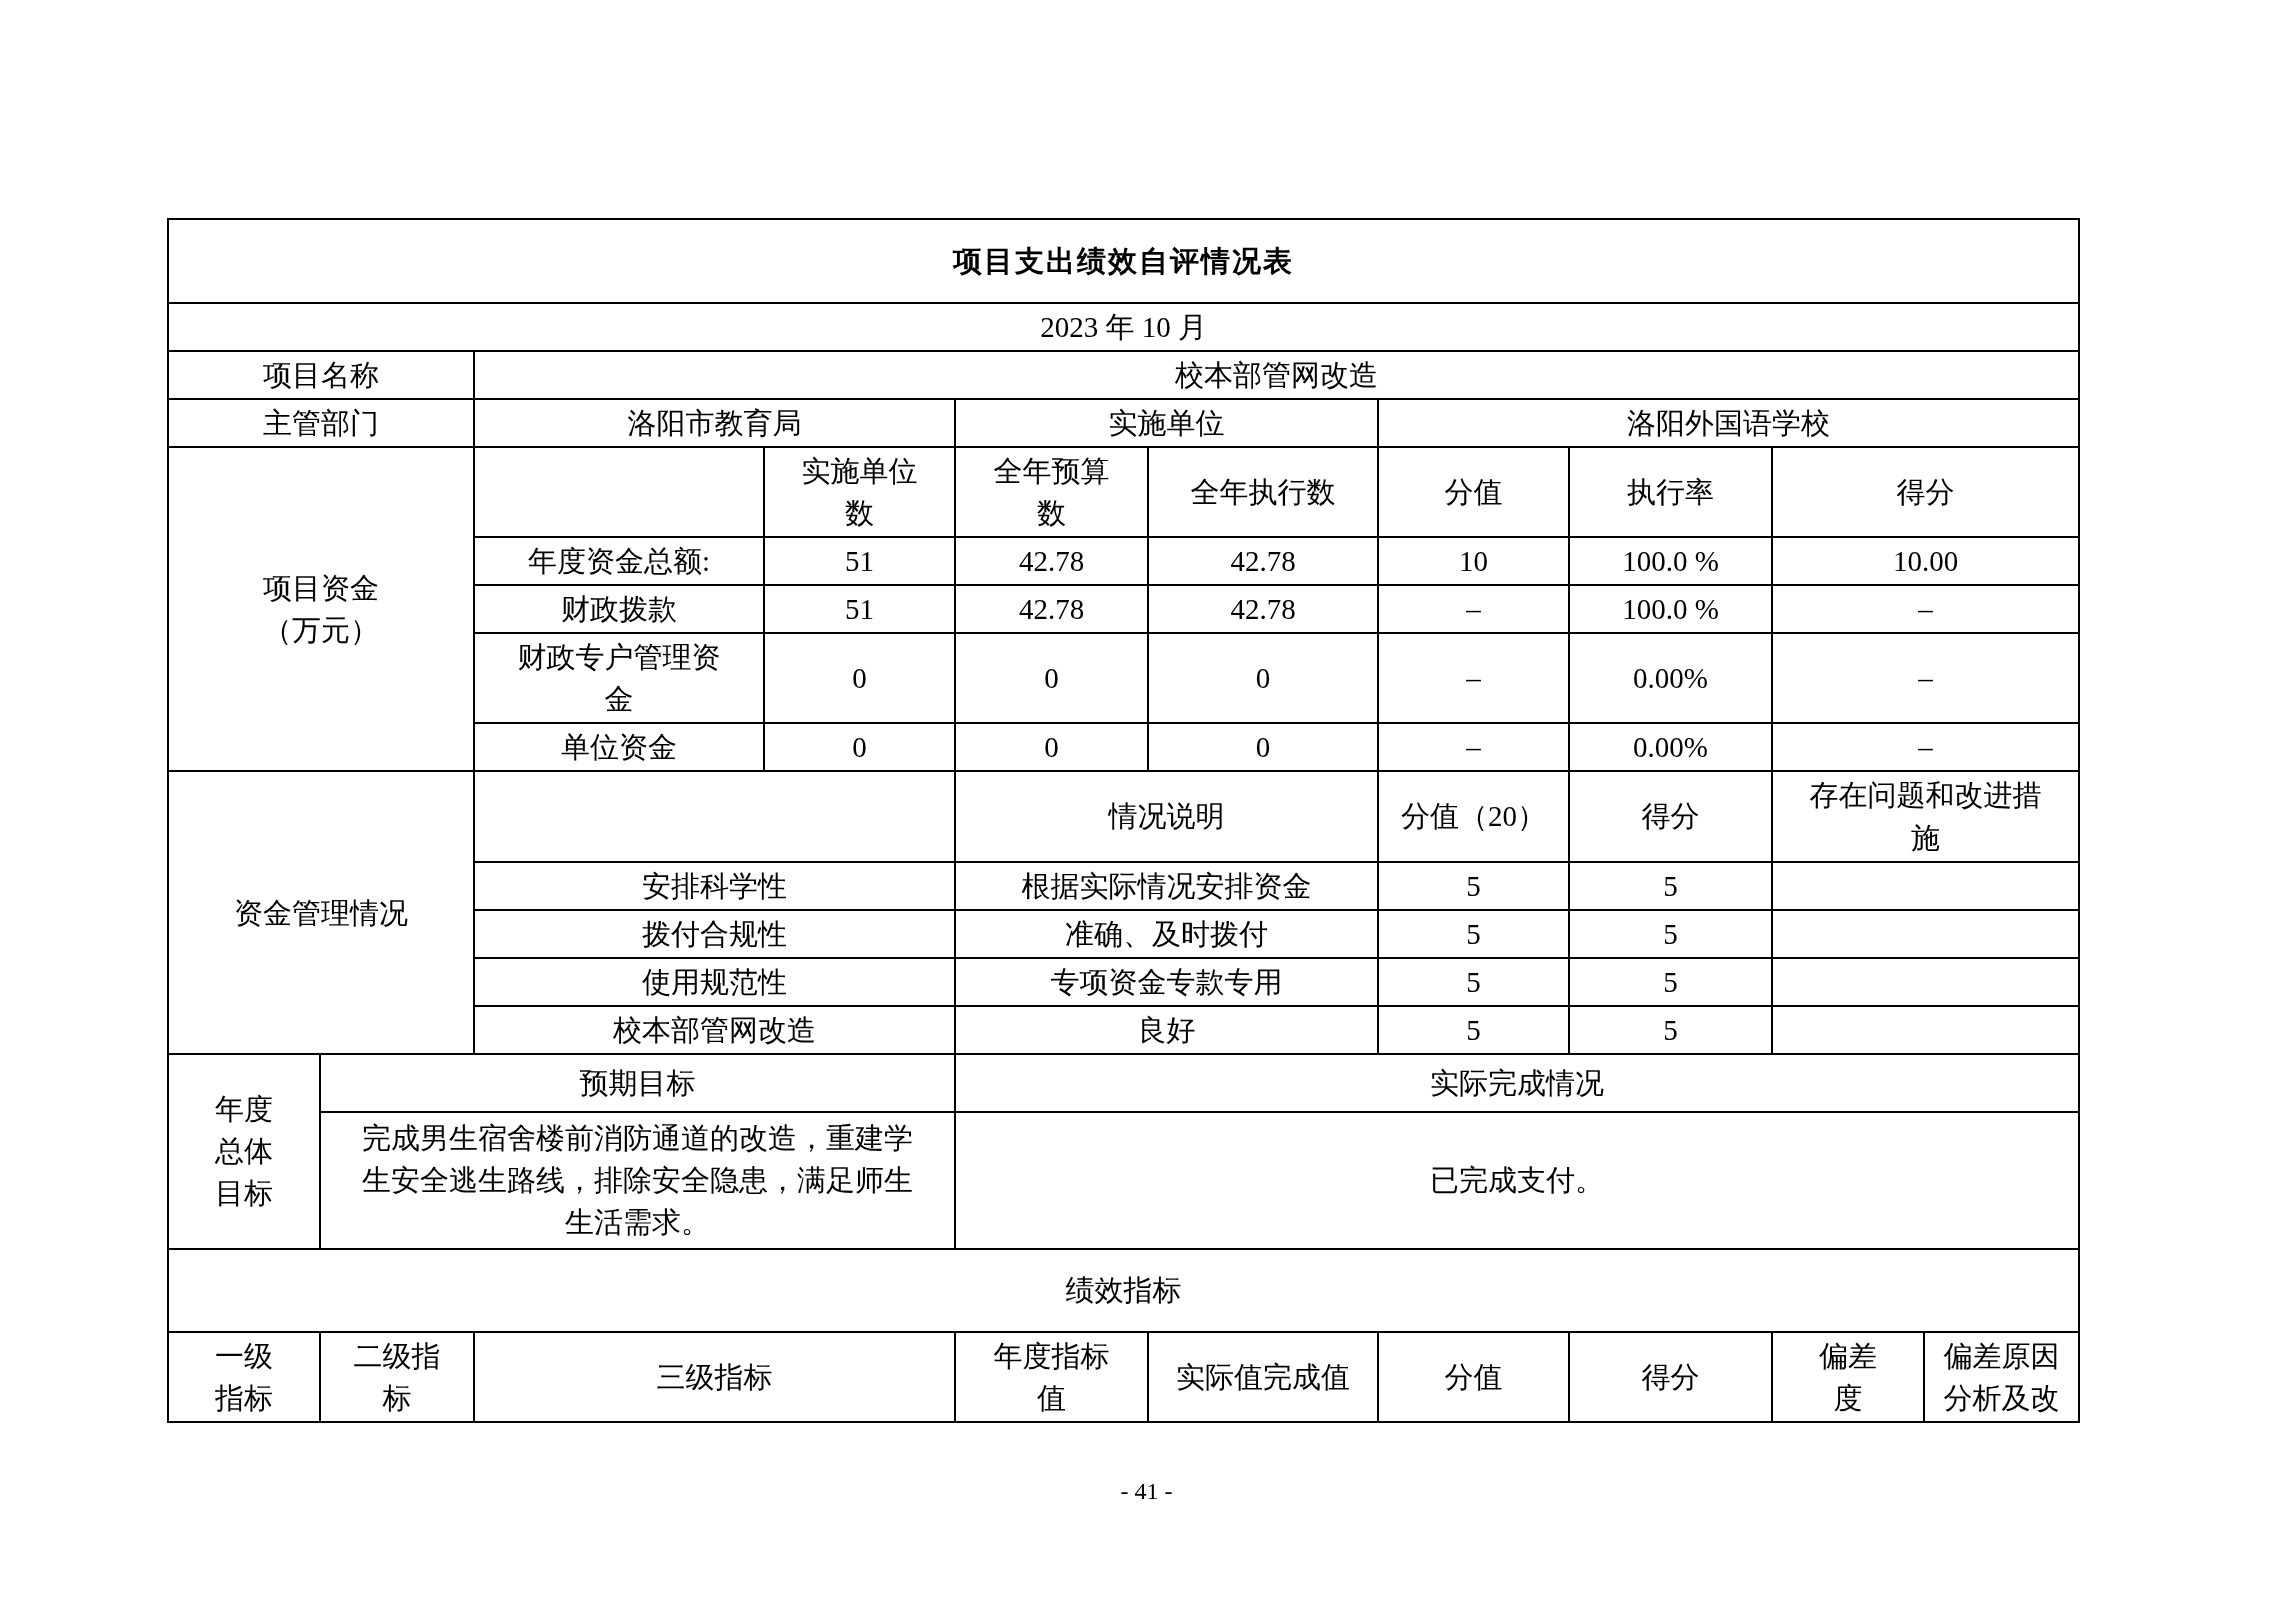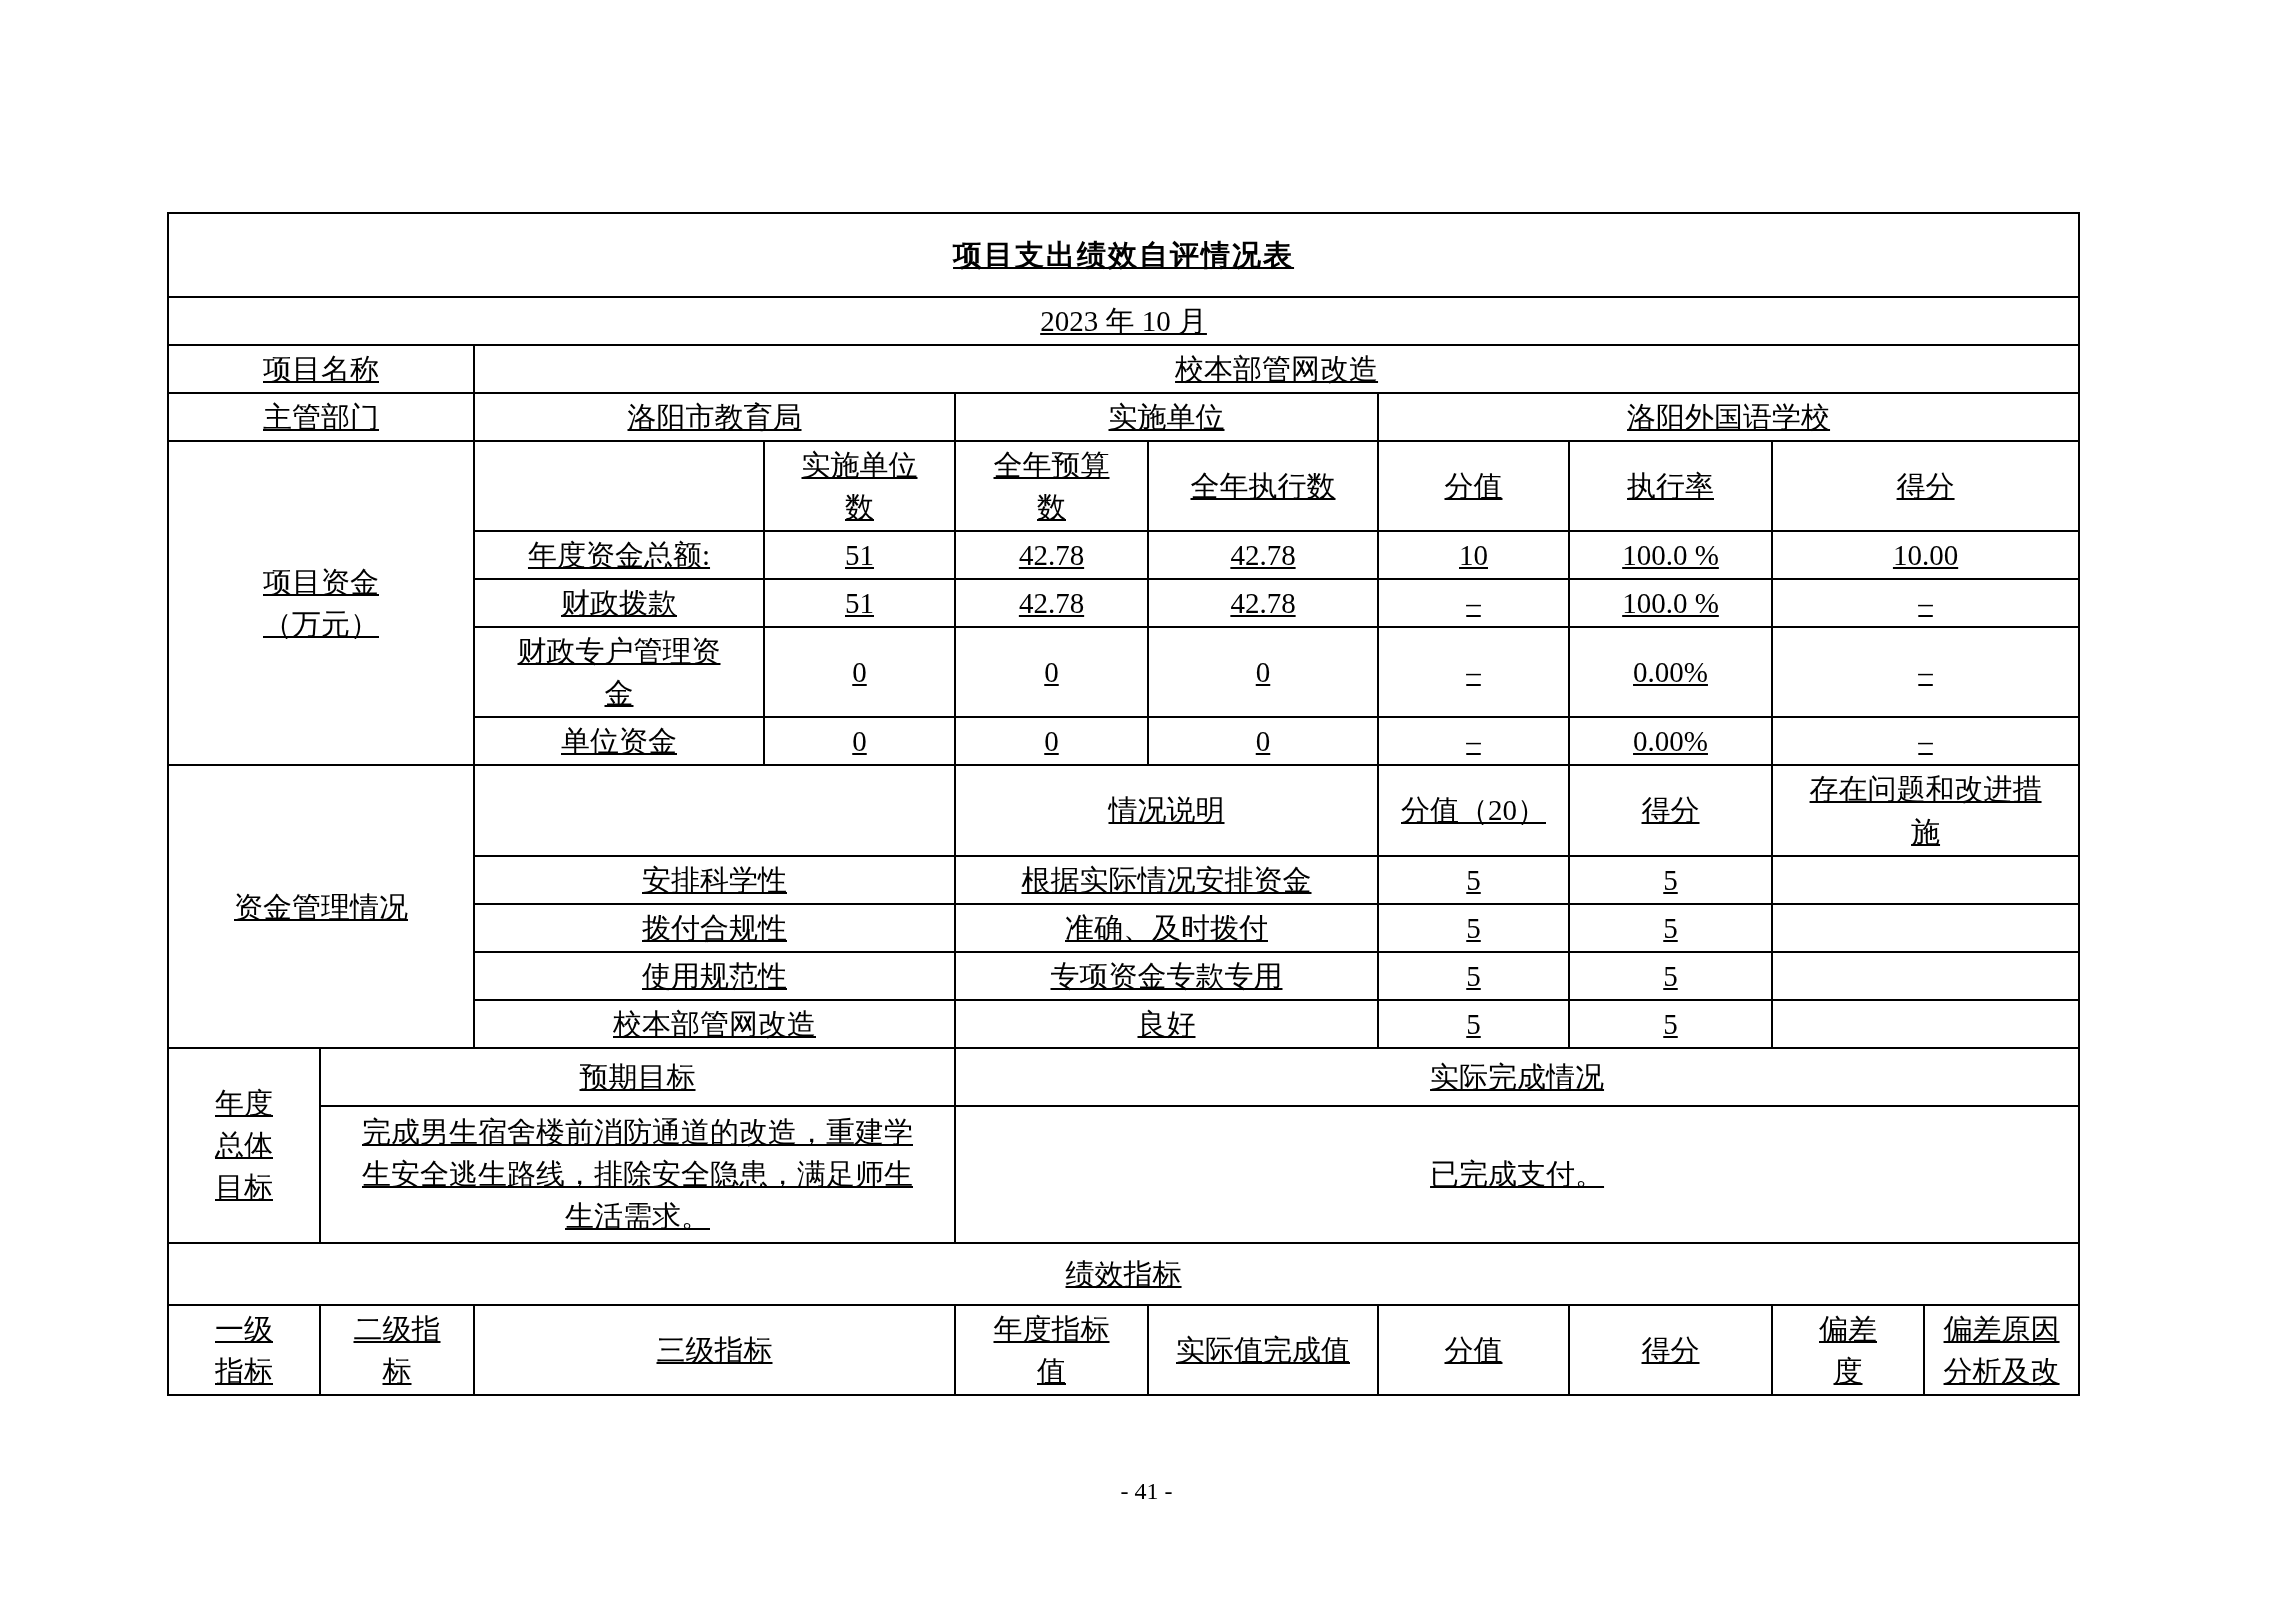--- a/index.html
+++ b/index.html
@@ -8,23 +8,22 @@
     background: #ffffff;
     width: 2293px;
     height: 1621px;
     position: relative;
     font-family: "Liberation Serif", "DejaVu Serif", serif;
     color: #000;
   }
   .sheet {
     position: absolute;
     left: 167px;
-    top: 212px;
+    top: 218px;
     width: 1911px;
-    text-decoration: underline;
   }
   table.doc {
     border-collapse: collapse;
     table-layout: fixed;
     width: 1911px;
     border: 2.9px solid #000;
   }
   table.doc td {
     border: 2px solid #000;
     text-align: center;
@@ -203,21 +202,21 @@
       <td colspan="6">实际完成情况</td>
     </tr>
 
     <tr style="height:137px">
       <td colspan="3" class="goal-text">完成男生宿舍楼前消防通道的改造，重建学
 生安全逃生路线，排除安全隐患，满足师生
 生活需求。</td>
       <td colspan="6" class="top-align">已完成支付。</td>
     </tr>
 
-    <tr class="sep" style="height:62px">
+    <tr class="sep" style="height:83px">
       <td colspan="10">绩效指标</td>
     </tr>
 
     <tr class="sep" style="height:82px">
       <td>一级
 指标</td>
       <td>二级指
 标</td>
       <td colspan="2">三级指标</td>
       <td>年度指标

